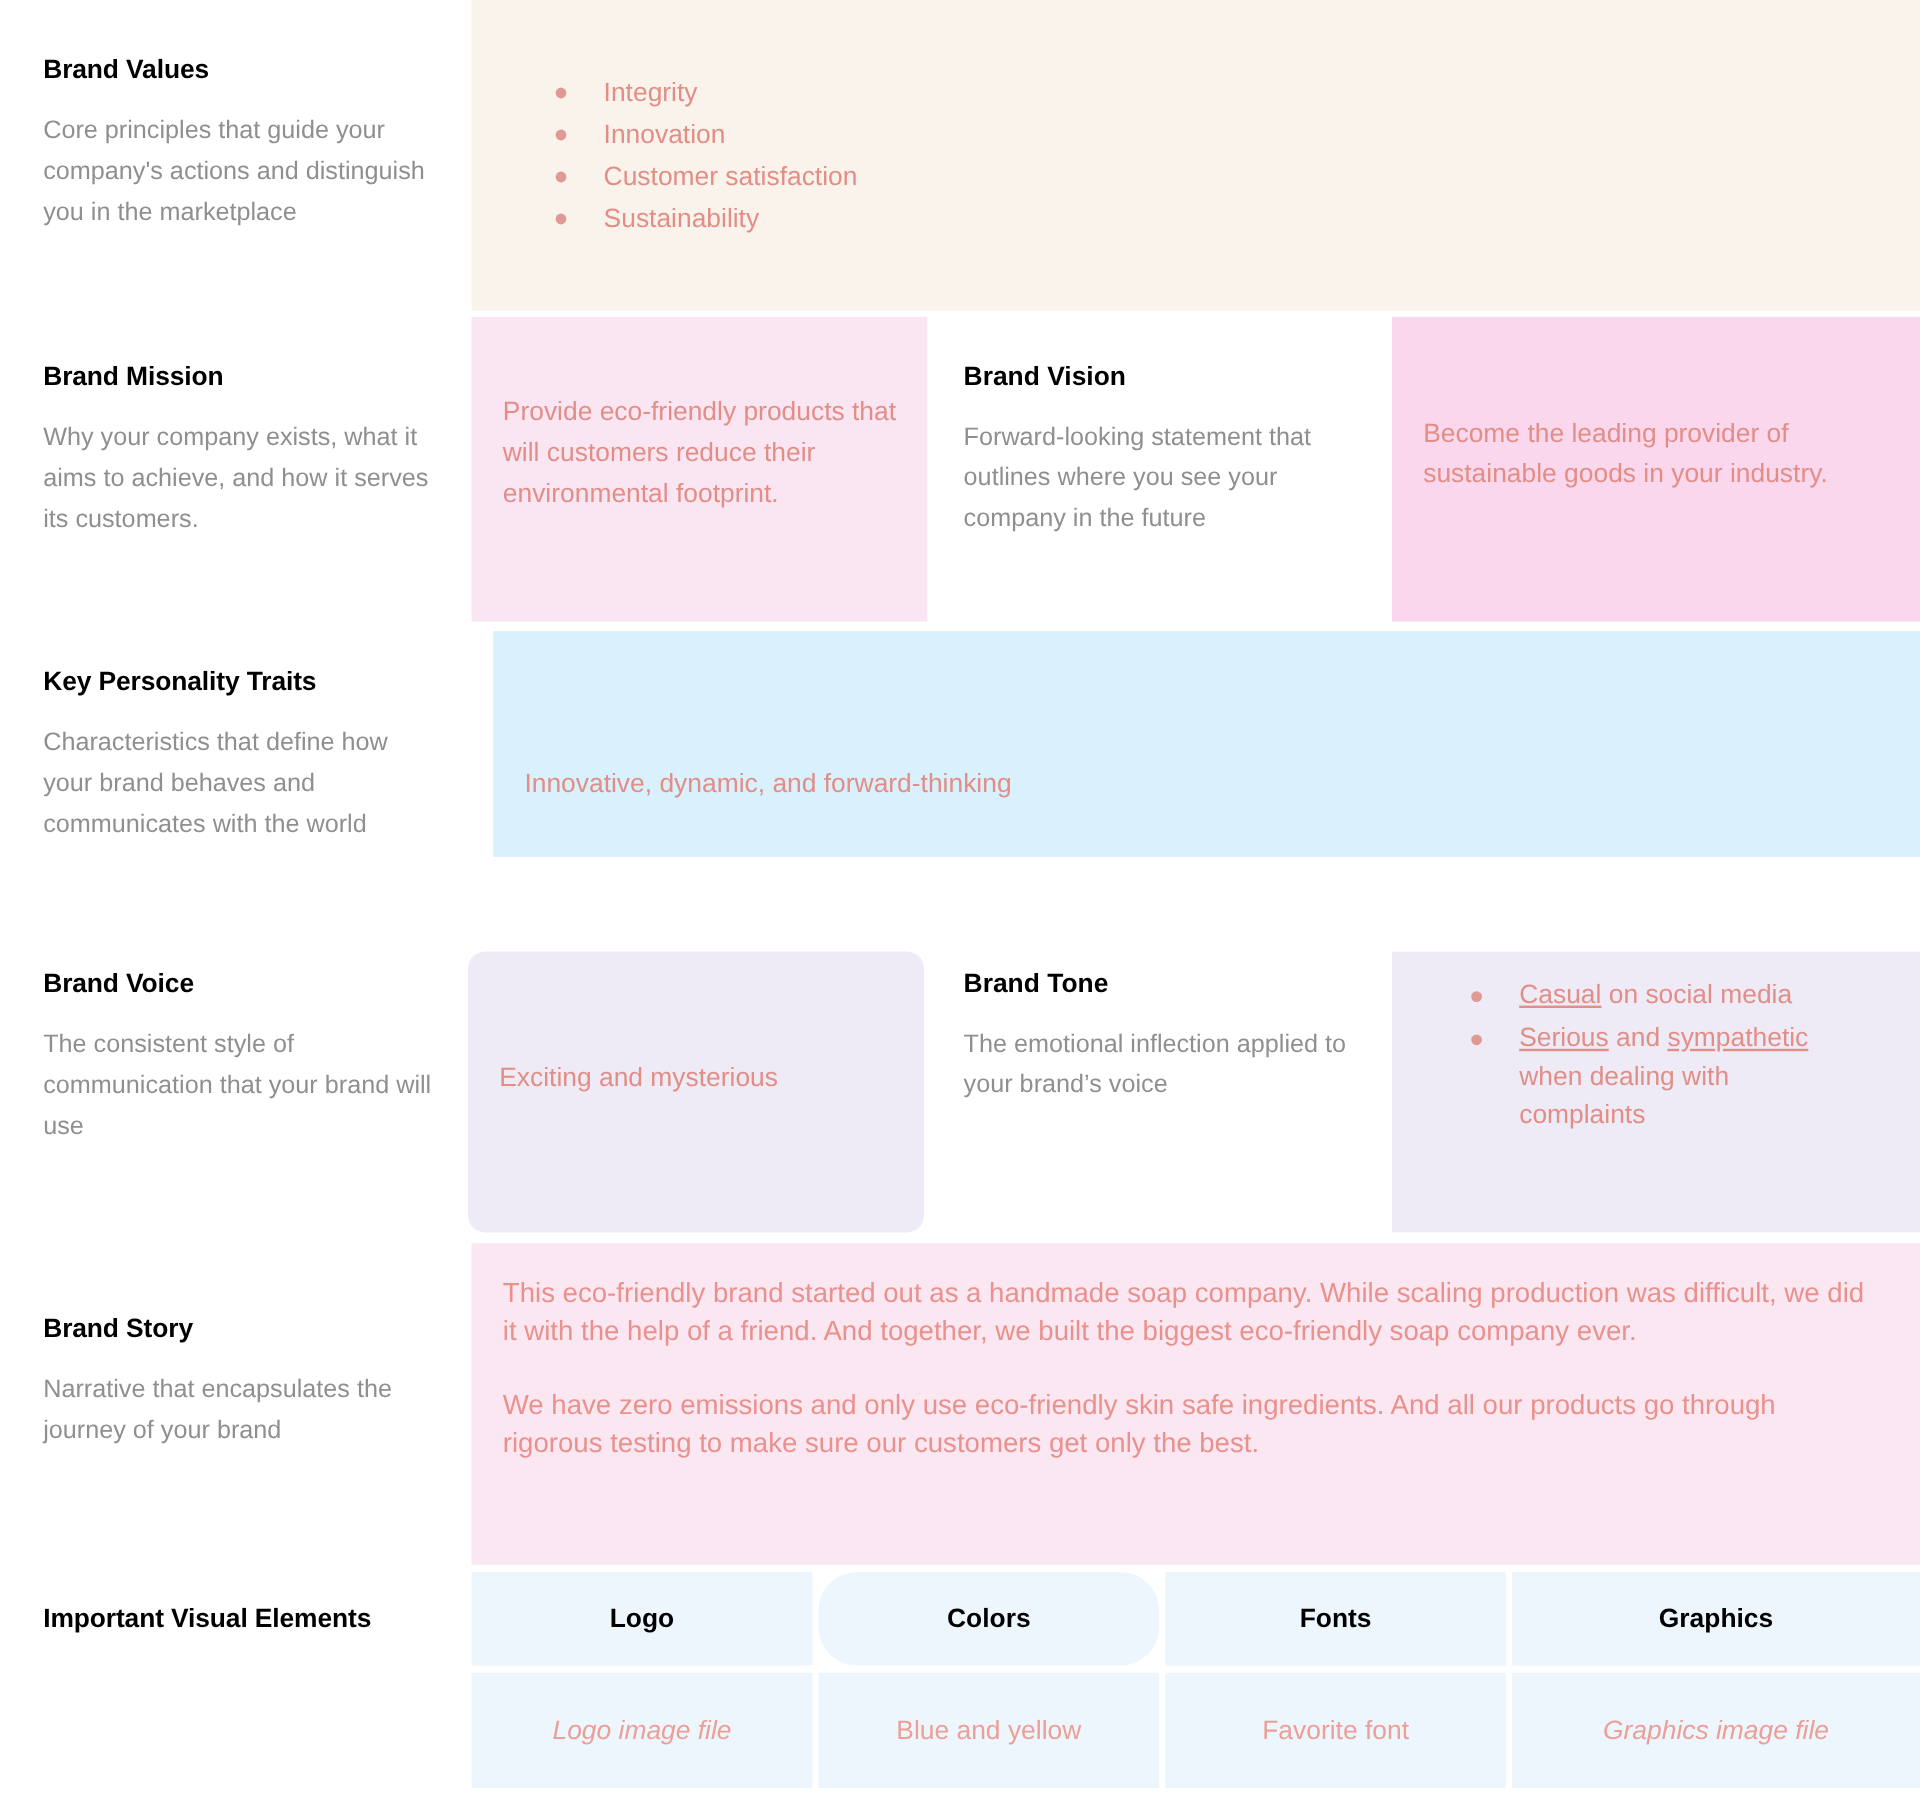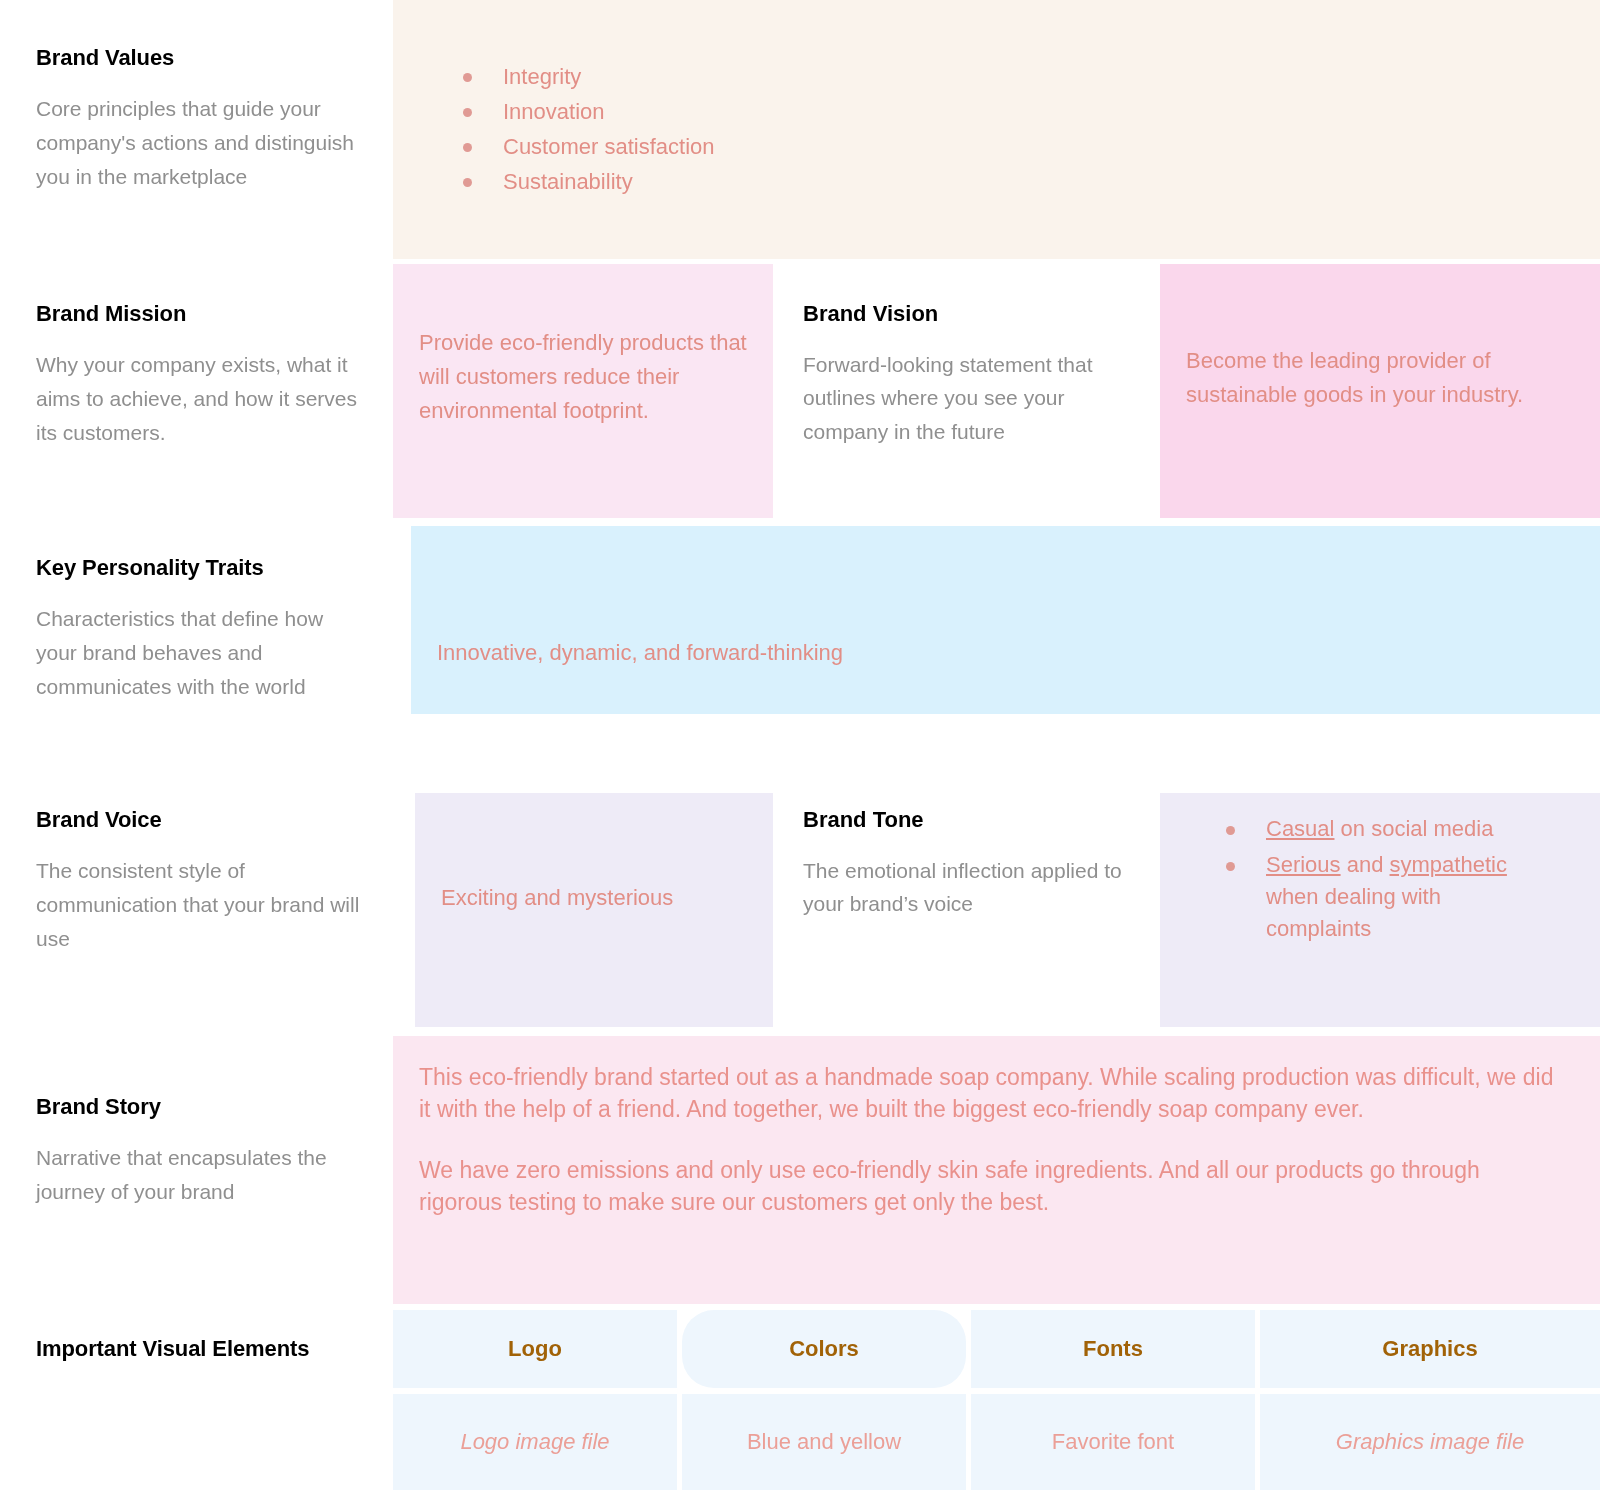--- a/index.html
+++ b/index.html
@@ -120,21 +120,21 @@
     color: #e9918c;
     line-height: 1.37;
     margin: 0;
   }
   .story-p + .story-p { margin-top: 30px; }
 
   
   .ve-head {
     font-size: 22px;
     font-weight: bold;
-    color: #a16207;
+    color: #000000;
     text-align: center;
   }
   .ve-val {
     font-size: 22px;
     color: #eb9f97;
     text-align: right;
   }
   .ve-val.italic { font-style: italic; }
 
   .flexmid {
@@ -195,21 +195,21 @@
       <p class="answer" style="padding:110px 30px 0 26px;">Innovative, dynamic, and forward-thinking</p>
     </div>
   </div>
 
   <div class="row" style="top:793px;height:234px;">
     <div class="label-col" style="top:13px;">
       <h2 class="label-title">Brand Voice</h2>
       <p class="label-desc">The consistent style of communication that your brand will use</p>
     </div>
 
-    <div class="cell cell-lav" style="left:415px;top:0;width:380px;height:234px;">
+    <div class="cell cell-lav" style="left:390px;top:0;width:380px;height:234px;border-radius:14px;">
       <p class="answer" style="padding:88px 24px 0 26px;">Exciting and mysterious</p>
     </div>
 
     <div class="cell cell-white" style="left:773px;top:0;width:387px;height:234px;">
       <div style="padding:13px 30px 0 30px;">
         <h2 class="inner-title">Brand Tone</h2>
         <p class="inner-desc">The emotional inflection applied to your brand’s voice</p>
       </div>
     </div>
 

